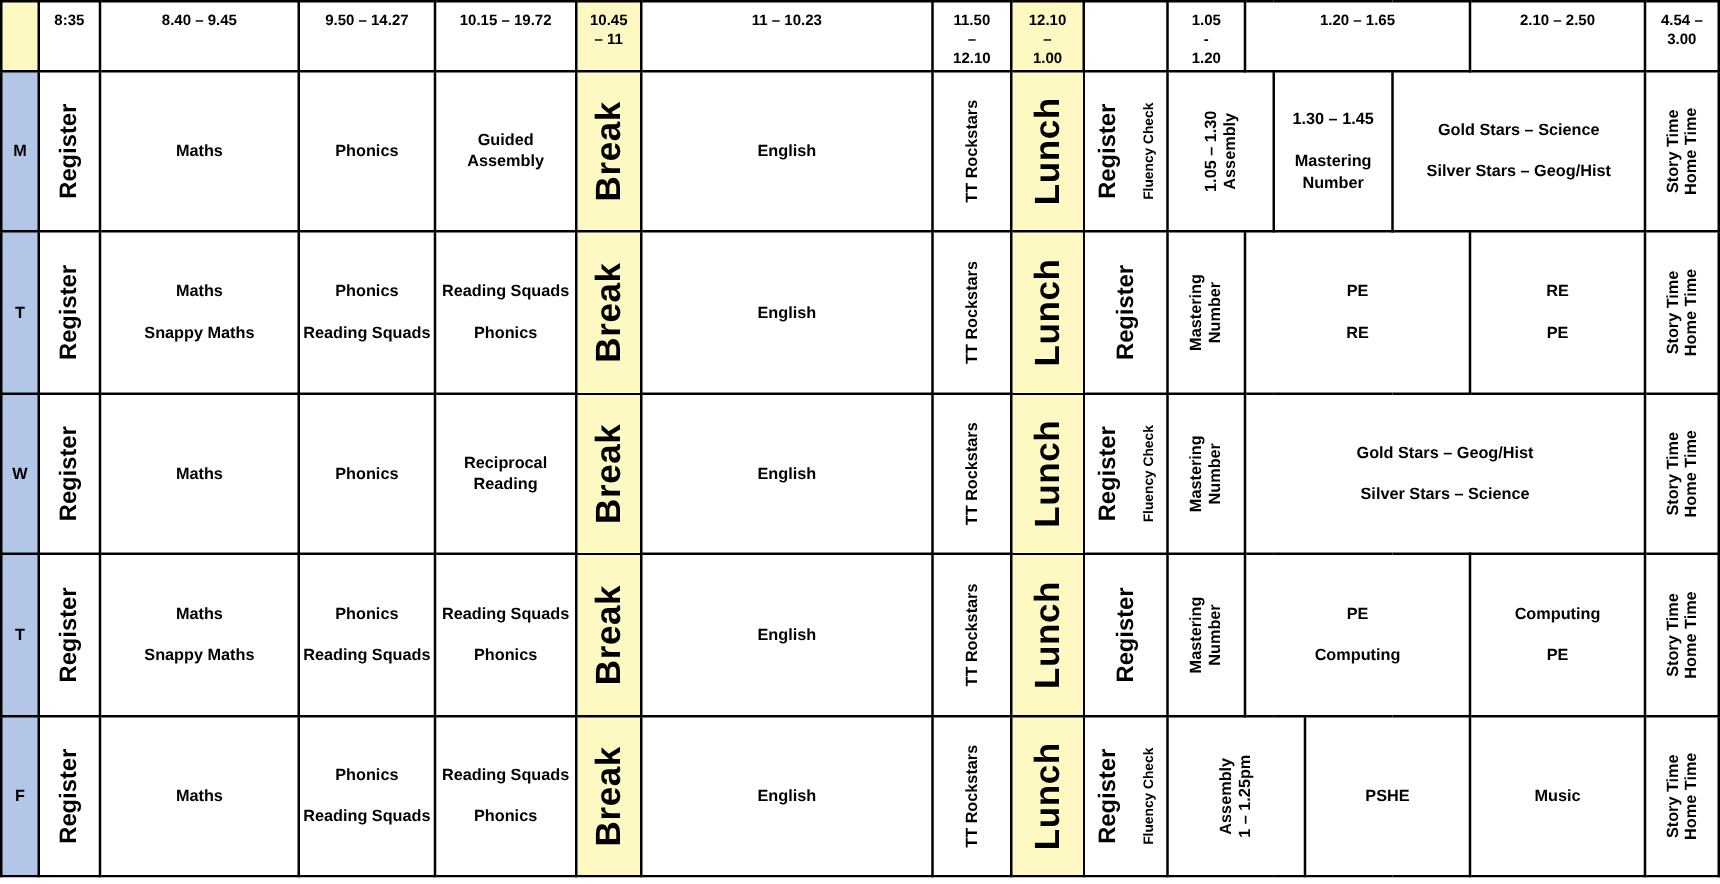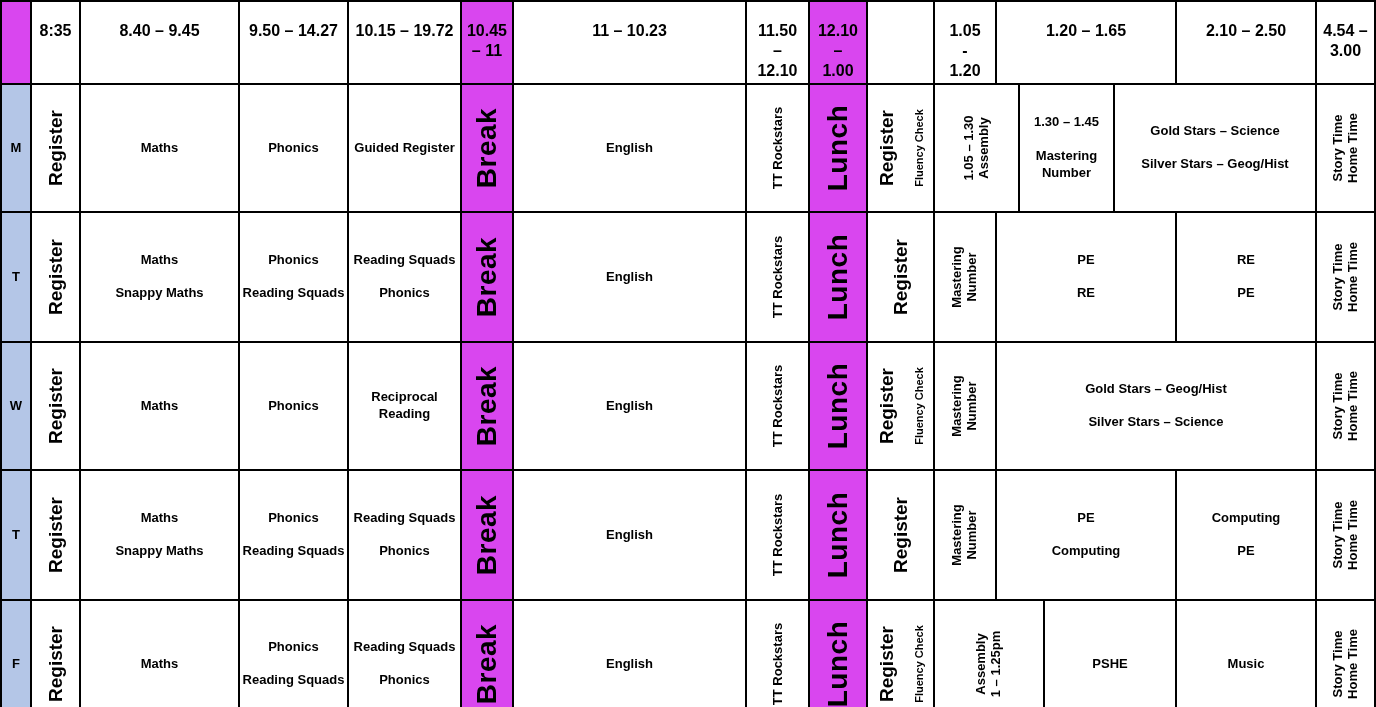--- a/index.html
+++ b/index.html
@@ -21,25 +21,25 @@
     text-align: center;
     vertical-align: middle;
     white-space: pre-line;
     font-size: 13px;
     line-height: 1.3;
     padding: 2px;
     overflow: visible;
   }
   td.hd {
     vertical-align: top;
-    font-size: 16px;
+    font-size: 12px;
     line-height: 1.25;
-    padding-top: 19px;
-  }
-  td.blue { background: #d946ef; }
+    padding-top: 7px;
+  }
+  td.blue { background: #fef9c3; }
   td.day { background: #b4c6e7; font-size: 13px; }
   td.vcell { position: relative; }
   .vtext {
     position: absolute;
     left: 50%;
     top: 50%;
     width: max-content;
     transform: translate(-50%, -50%) rotate(-90deg);
     white-space: pre-line;
     text-align: center;
@@ -98,21 +98,21 @@
     <td class="hd">2.10 – 2.50</td>
     <td class="hd">4.54 –
 3.00</td>
   </tr>
 
   <tr style="height:128px">
     <td class="day">M</td>
     <td class="vcell"><div class="vtext reg">Register</div></td>
     <td>Maths</td>
     <td>Phonics</td>
-    <td>Guided Register</td>
+    <td>Guided Assembly</td>
     <td class="vcell blue"><div class="vtext xl">Break</div></td>
     <td>English</td>
     <td class="vcell"><div class="vtext med">TT Rockstars</div></td>
     <td class="vcell blue"><div class="vtext xl">Lunch</div></td>
     <td class="vcell">
       <div class="vtext">
         <div class="reg">Register</div>
         <div class="sub">Fluency Check</div>
       </div>
     </td>

